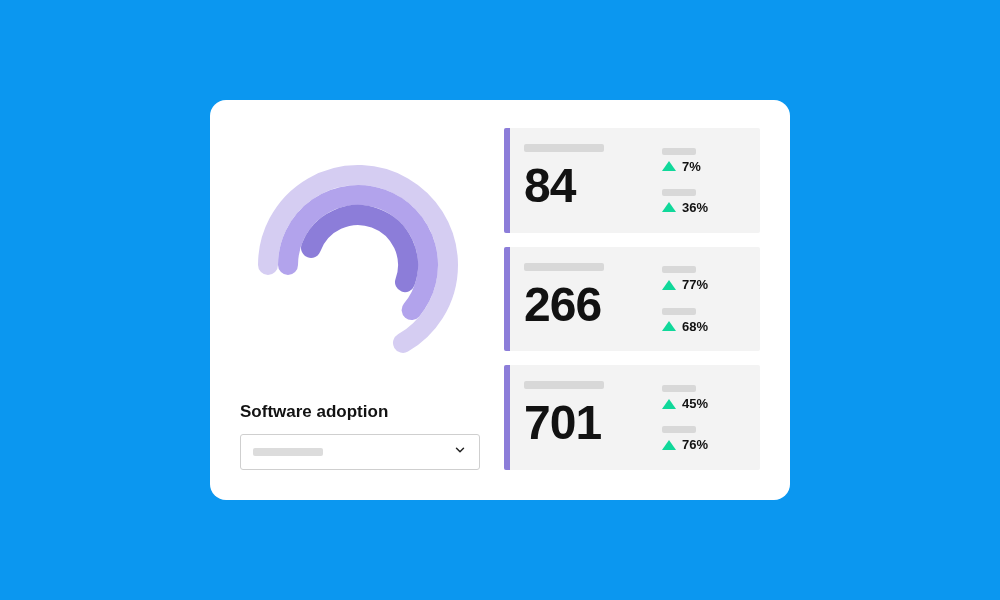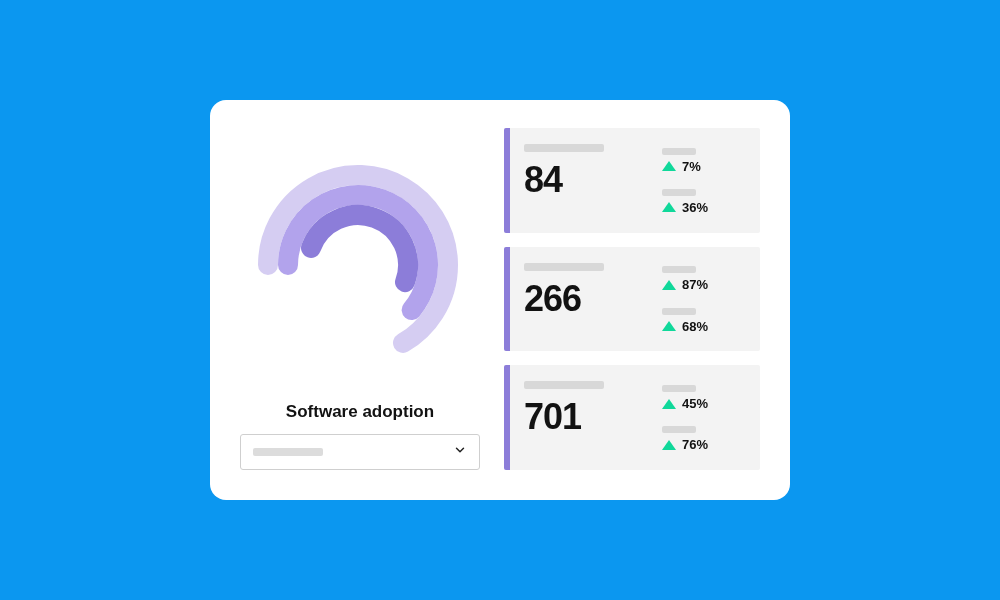--- a/index.html
+++ b/index.html
@@ -33,21 +33,20 @@
     justify-content: flex-start;
     padding-left: 8px;
   }
   .chart-area svg { display: block; }
   .section-title {
     font-size: 17px;
     font-weight: 700;
     color: #121212;
     margin-top: 0;
     margin-bottom: 12px;
-    text-align: center;
   }
   .dropdown {
     height: 36px;
     border: 1px solid #cfcfcf;
     border-radius: 3px;
     display: flex;
     align-items: center;
     justify-content: space-between;
     padding: 0 12px;
     cursor: pointer;
@@ -92,21 +91,21 @@
     justify-content: flex-start;
   }
   .metric-label-ph {
     width: 80px;
     height: 8px;
     background: #d8d8d8;
     border-radius: 2px;
     margin-top: 2px;
   }
   .metric-value {
-    font-size: 36px;
+    font-size: 48px;
     font-weight: 900;
     color: #121212;
     letter-spacing: -1px;
     margin-top: 10px;
     line-height: 1;
   }
   .metric-side {
     width: 84px;
     display: flex;
     flex-direction: column;
@@ -189,21 +188,21 @@
     <div class="metric-card">
       <div class="metric-main">
         <div class="metric-label-ph"></div>
         <div class="metric-value">266</div>
       </div>
       <div class="metric-side">
         <div class="mini-stat">
           <div class="mini-stat-ph"></div>
           <div class="mini-stat-row">
             <span class="triangle-up"></span>
-            <span class="mini-stat-value">87%</span>
+            <span class="mini-stat-value">77%</span>
           </div>
         </div>
         <div class="mini-stat">
           <div class="mini-stat-ph"></div>
           <div class="mini-stat-row">
             <span class="triangle-up"></span>
             <span class="mini-stat-value">68%</span>
           </div>
         </div>
       </div>

